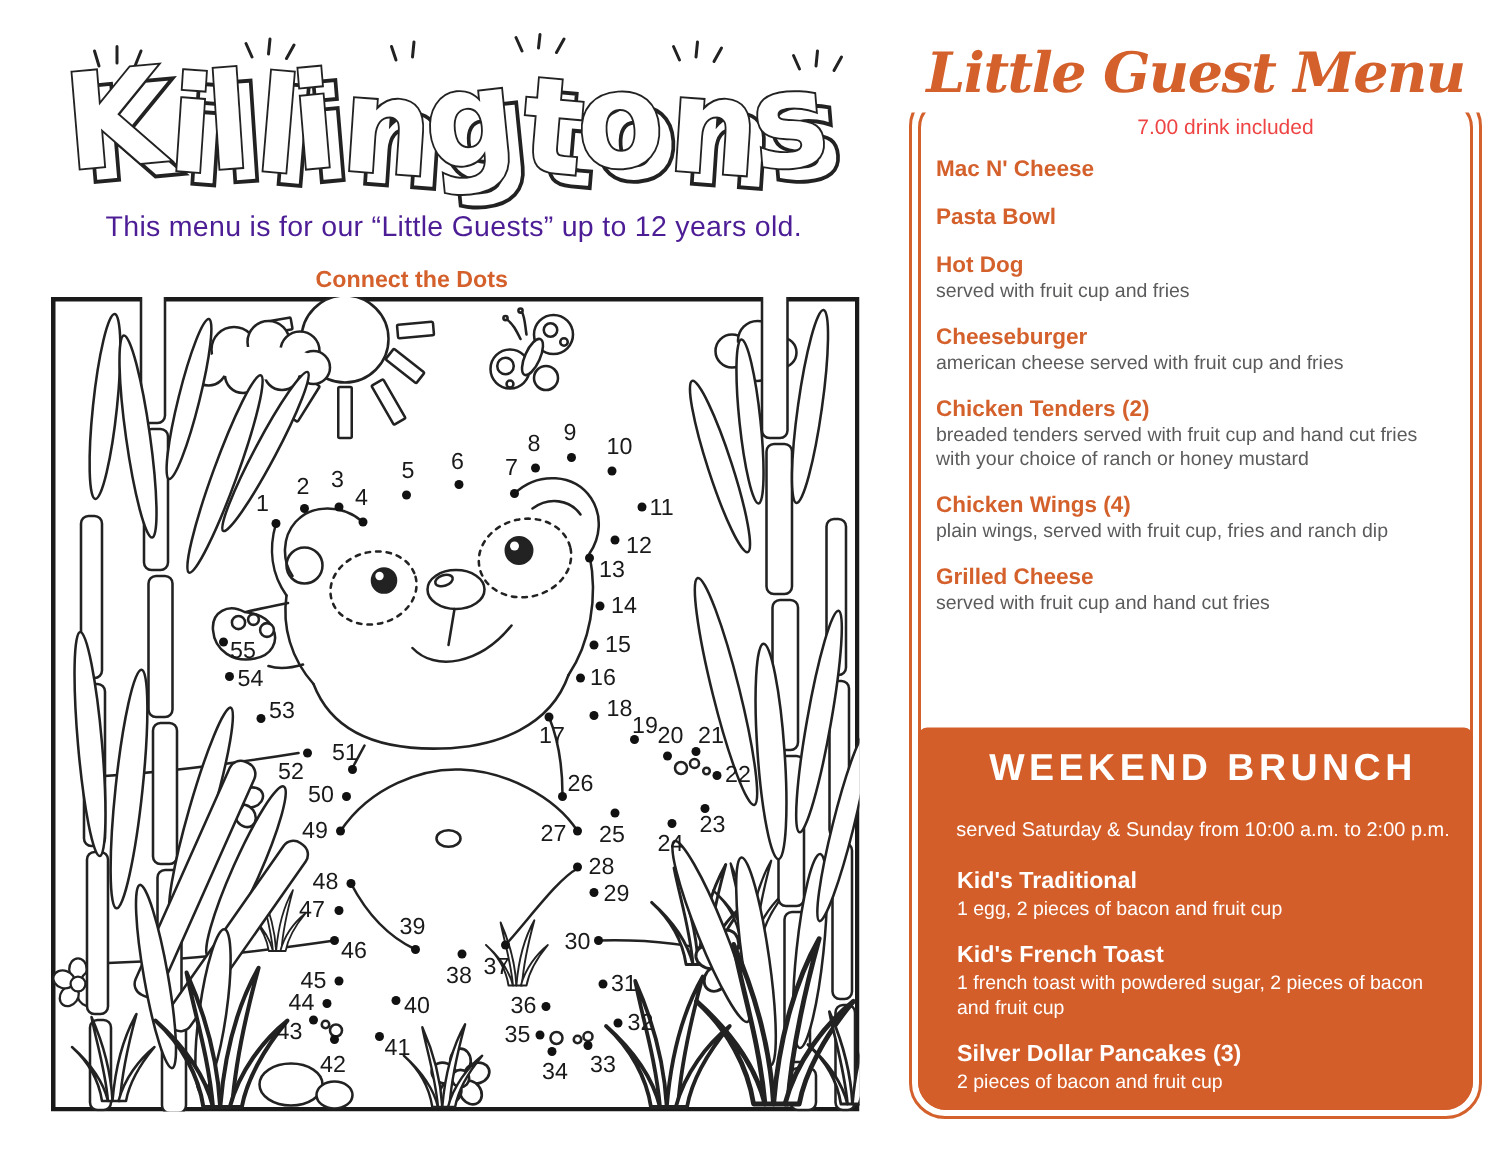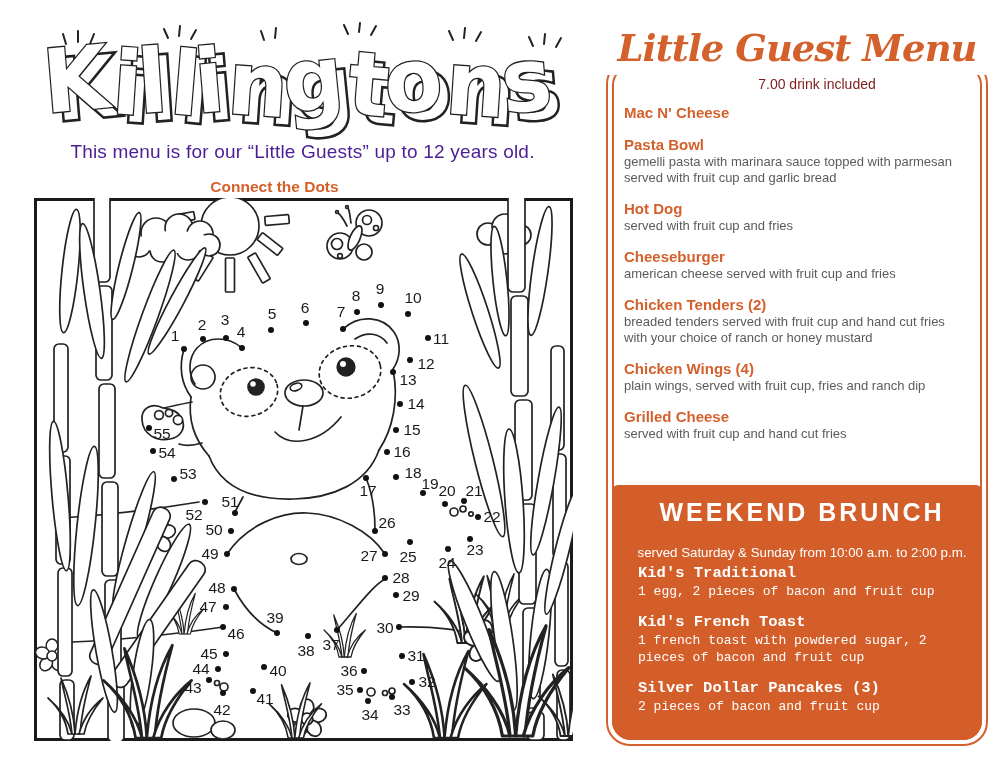--- a/index.html
+++ b/index.html
@@ -27,36 +27,36 @@
   .menu-card::before {
     content:""; position:absolute; inset:4px; border:2px solid #d4602c;
     border-radius:19px; pointer-events:none;
   }
   .card-title {
     position:absolute; top:-41px; left:50%; transform:translateX(-50%);
     background:#fff; padding:0 14px; white-space:nowrap;
     font-family:"DejaVu Serif", serif; font-style:italic; font-weight:bold;
     font-size:37px; line-height:54px; color:#d4602c; letter-spacing:-1px;
   }
-  .card-sub { margin-top:14px; text-align:center; font-size:14px; color:#7f1d1d;padding-left:40px; }
+  .card-sub { margin-top:14px; text-align:center; font-size:14px; color:#ef4444;padding-left:40px; }
   .menu-items { margin-top:12px; padding:0 18px 0 16px; position:relative; }
   .m-item { margin-bottom:14px; }
   .m-name { font-size:15px; line-height:18px; font-weight:bold; color:#d4602c; }
   .m-desc { font-size:13px; line-height:16px; color:#5b5b5d; }
   .brunch {
     position:absolute; left:4px; right:4px; bottom:4px; top:423px;
     background:#d45e2a; border-radius:6px 6px 19px 19px; color:#fff;
     padding:12px 14px 0 24px;
   }
   .brunch-title {
     text-align:center; font-size:25px; line-height:30px; font-weight:bold;
     letter-spacing:3px;
   }
   .brunch-sub { text-align:center; font-size:13.3px; font-weight:normal; margin-top:18px; }
-  .brunch-items { margin-top:4px; padding:0 2px;font-family:Liberation Mono, monospace; }
+  .brunch-items { margin-top:18px; padding:0 2px; }
   .b-item { margin-bottom:13px; }
   .b-name { font-size:15.5px; line-height:19px; font-weight:bold; }
   .b-desc { font-size:13px; line-height:17px; }
   svg text.dot-label {
     font-family:"Liberation Sans", sans-serif; font-size:15.5px; fill:#1a1a1a;
   }
 </style>
 </head>
 <body>
 
@@ -382,21 +382,20 @@
 
 <div class="menu-card">
   <div class="card-title">Little Guest Menu</div>
   <div class="card-sub">7.00 drink included</div>
   <div class="menu-items" id="menu-items">
       <div class="m-item">
         <div class="m-name">Mac N' Cheese</div>
       </div>
       <div class="m-item">
         <div class="m-name">Pasta Bowl</div>
-        <div class="m-desc">gemelli pasta with marinara sauce topped with parmesan served with fruit cup and garlic bread</div>
       </div>
       <div class="m-item">
         <div class="m-name">Hot Dog</div>
         <div class="m-desc">served with fruit cup and fries</div>
       </div>
       <div class="m-item">
         <div class="m-name">Cheeseburger</div>
         <div class="m-desc">american cheese served with fruit cup and fries</div>
       </div>
       <div class="m-item">

